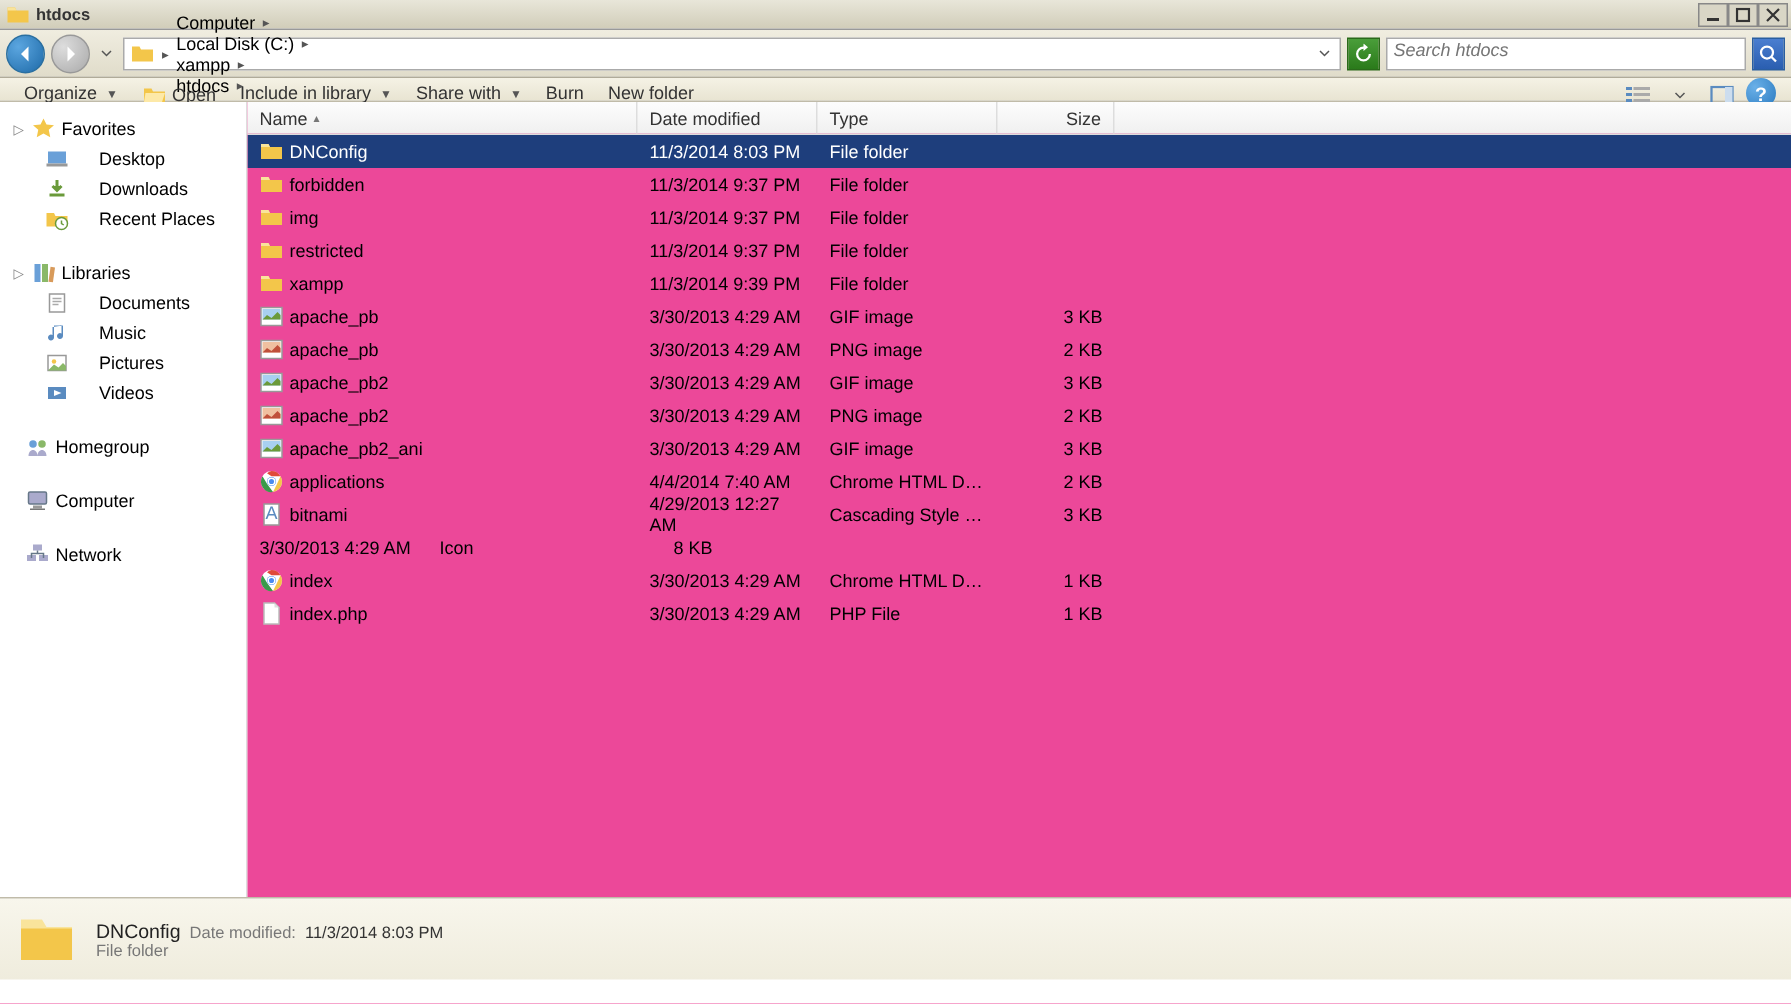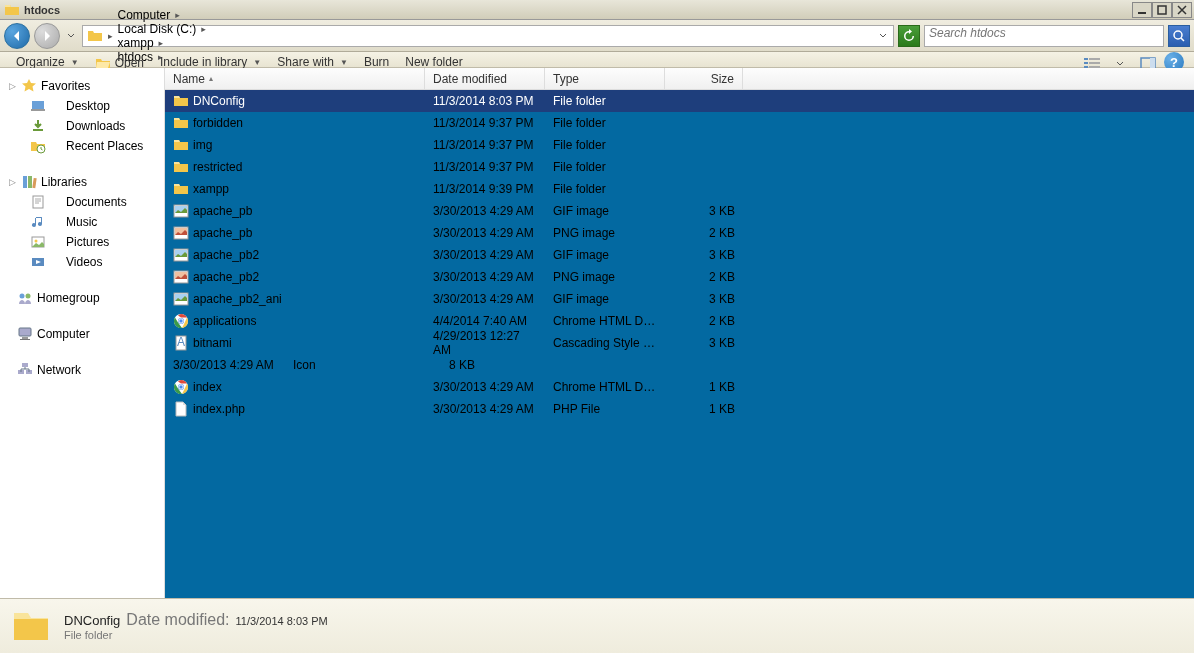--- a/index.html
+++ b/index.html
@@ -47,21 +47,21 @@
 .sb-group { margin-bottom:16px; }
 .sb-header { display:flex; align-items:center; gap:4px; padding:2px 8px; cursor:pointer; }
 .sb-exp { width:9px; height:9px; display:flex; align-items:center; justify-content:center; font-size:9px; color:#888; }
 .sb-header .icon { width:16px; height:16px; }
 .sb-header-label { color:#000000; font-size:12px; }
 .sb-item { display:flex; align-items:center; gap:20px; padding:2px 8px 2px 30px; cursor:pointer; }
 .sb-item .icon { width:16px; height:16px; }
 .sb-item-simple { display:flex; align-items:center; gap:4px; padding:2px 8px 2px 17px; cursor:pointer; }
 .sb-item-simple .icon { width:16px; height:16px; }
 
-.content { flex:1; display:flex; flex-direction:column; background:#0369a1; }
+.content { flex:1; display:flex; flex-direction:column; background:#ec4899; }
 .col-headers { height:22px; display:flex; border-bottom:1px solid #ddd; background:linear-gradient(#fdfdfd,#f0f0f0); }
 .ch { display:flex; align-items:center; padding:0 8px; border-right:1px solid #ddd; color:#333; font-size:12px; cursor:pointer; }
 .ch-name { width:260px; }
 .ch-date { width:120px; }
 .ch-type { width:120px; }
 .ch-size { width:78px; justify-content:flex-end; }
 .sort-arrow { font-size:8px; margin-left:4px; color:#777; }
 
 .file-list { flex:1; overflow:auto; }
 .file-row { display:flex; height:22px; align-items:center; cursor:pointer; }
@@ -70,21 +70,21 @@
 .fc-name .icon { width:16px; height:16px; flex-shrink:0; }
 .fc-date { width:120px; padding:0 8px; }
 .fc-type { width:120px; padding:0 8px; overflow:hidden; text-overflow:ellipsis; white-space:nowrap; }
 .fc-size { width:78px; text-align:right; padding:0 8px; }
 
 
 .details { height:55px; background:linear-gradient(#f8f6ec,#efecdd); border-top:1px solid #c0bba9; display:flex; align-items:center; padding:4px 10px; gap:12px; }
 .details .big-icon { width:42px; height:42px; }
 .details-text .d-line1 { display:flex; gap:6px; align-items:baseline; }
 .d-name { font-size:13px; color:#222; }
-.d-label { color:#777; font-size:16px; }
+.d-label { color:#777; font-size:11px; }
 .d-value { color:#333; font-size:11px; }
 .d-line2 { color:#777; font-size:11px; }
 
 
 svg { display:block; }
 </style>
 </head>
 <body>
 
 <div class="titlebar">

